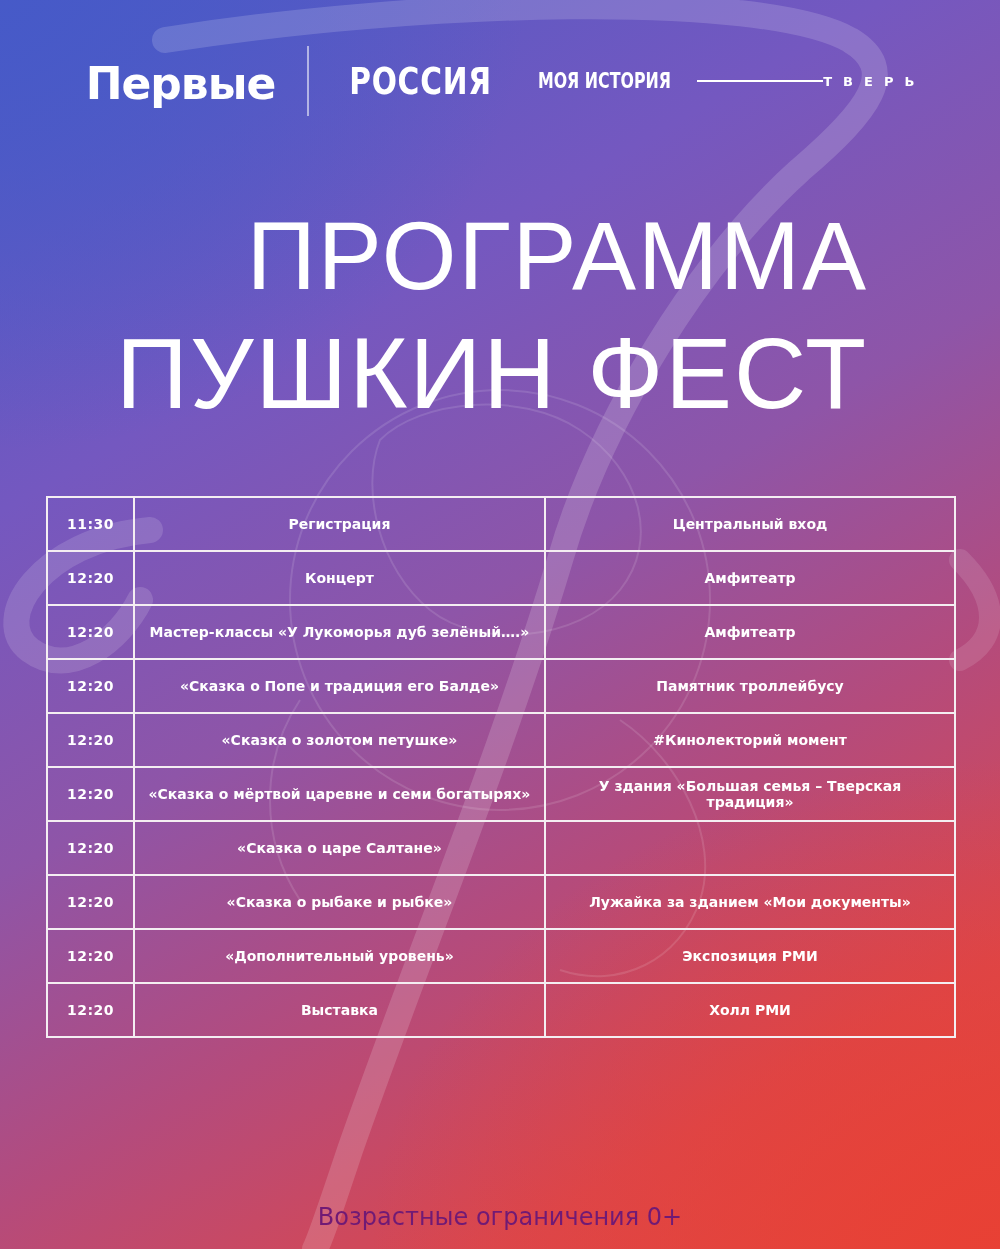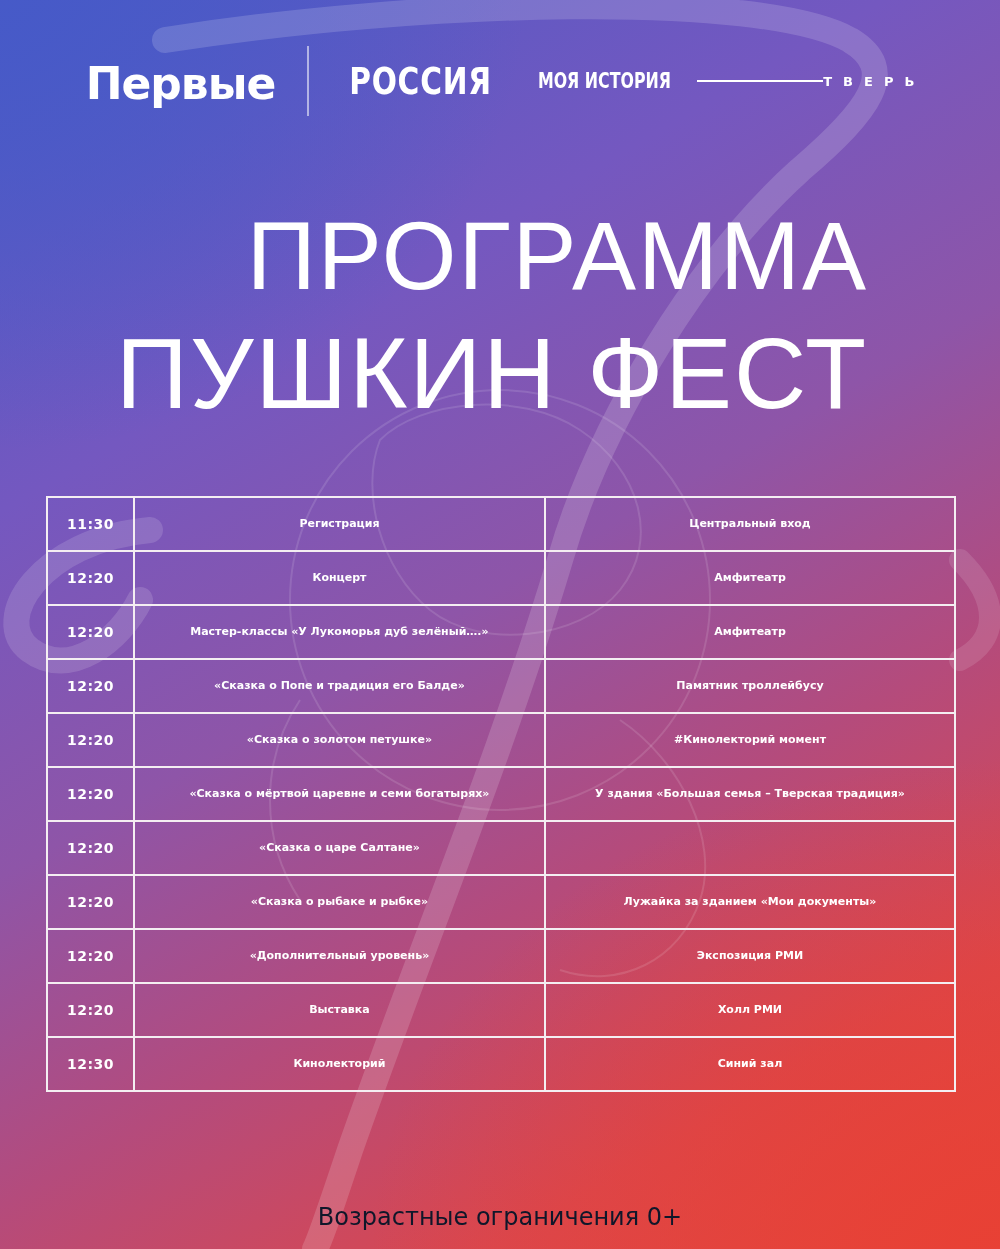--- a/index.html
+++ b/index.html
@@ -49,29 +49,29 @@
     .title.t2 { top: 325px; font-size: 100px; padding-left: 46px; }
 
     .schedule {
       position: absolute; left: 46px; top: 496px; width: 910px;
       border-collapse: collapse;
     }
     .schedule td {
       border: 2px solid #f4eef2;
       height: 54px; text-align: center; vertical-align: middle;
       font-family: "DejaVu Sans", sans-serif; font-weight: bold;
-      font-size: 11px; line-height: 16px; padding: 0 8px;
+      font-size: 14px; line-height: 16px; padding: 0 8px;
     }
     .schedule td.time { width: 87px; font-size: 14px; letter-spacing: 0.5px; }
     .schedule td.event { width: 412px; }
     .schedule td.place { width: 411px; }
 
     .footer {
       position: absolute; top: 1203px; left: 0; width: 1000px; text-align: center;
-      font-family: "DejaVu Sans", sans-serif; font-size: 24px; color: #0f172a;
+      font-family: "DejaVu Sans", sans-serif; font-size: 24px; color: #701a75;
     }
   </style>
 </head>
 <body>
 
 <svg class="deco" viewBox="0 0 1000 1249">
   <path d="M165 40 C 420 0, 760 -10, 850 40 C 900 70, 870 110, 800 170 C 700 260, 600 420, 560 560 C 500 760, 420 950, 350 1150 C 330 1210, 320 1240, 315 1249" fill="none" stroke="rgba(255,255,255,0.16)" stroke-width="26" stroke-linecap="round"></path>
   <path d="M150 530 C 40 540, -10 620, 30 650 C 70 680, 120 640, 140 600" fill="none" stroke="rgba(255,255,255,0.14)" stroke-width="26" stroke-linecap="round"></path>
   <path d="M960 560 C 1000 600, 1000 640, 960 660" fill="none" stroke="rgba(255,255,255,0.12)" stroke-width="22" stroke-linecap="round"></path>
   <g fill="none" stroke="rgba(255,255,255,0.12)" stroke-width="2">
@@ -141,21 +141,16 @@
       <tr>
         <td class="time">12:20</td>
         <td class="event">«Дополнительный уровень»</td>
         <td class="place">Экспозиция РМИ</td>
       </tr>
       <tr>
         <td class="time">12:20</td>
         <td class="event">Выставка</td>
         <td class="place">Холл РМИ</td>
       </tr>
-      <tr>
-        <td class="time">12:30</td>
-        <td class="event">Кинолекторий</td>
-        <td class="place">Синий зал</td>
-      </tr>
     </tbody>
 </table>
 
 <div class="footer">Возрастные ограничения 0+</div>
 
 </body></html>

